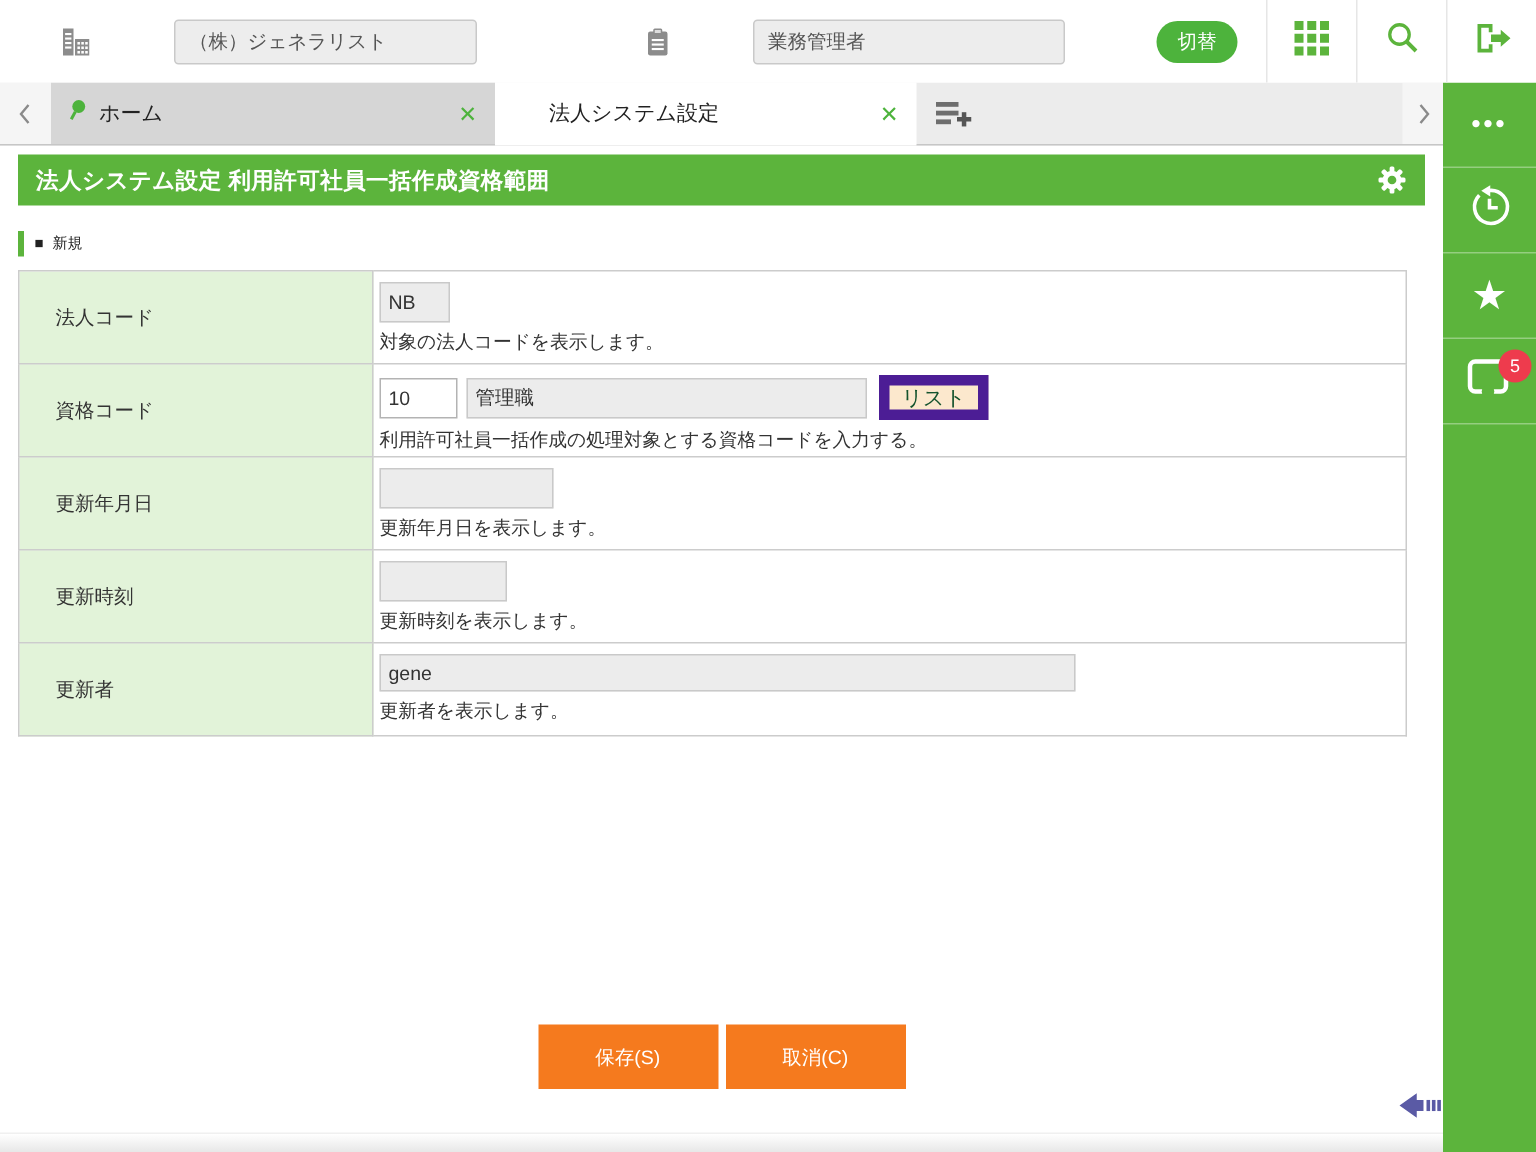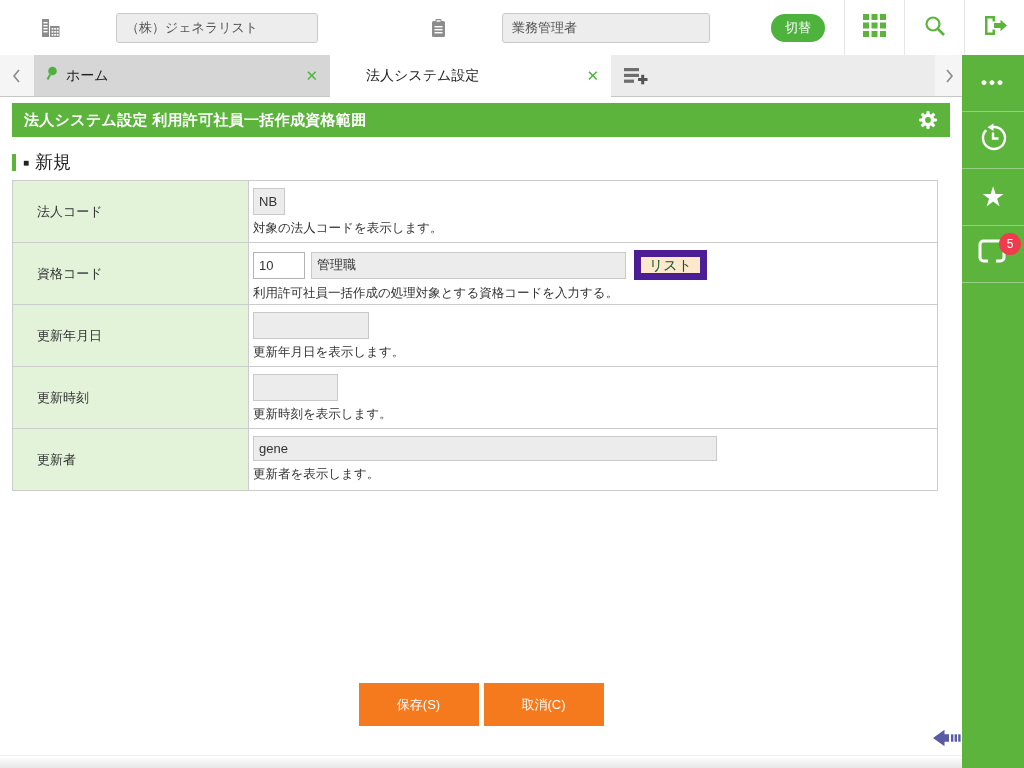--- a/index.html
+++ b/index.html
@@ -39,34 +39,34 @@
   .tab-filler { flex:1; }
 
   
   .content { padding:0 12px; }
   .page-header { margin-top:6px; height:34px; background:#5cb43c; display:flex; align-items:center; padding:0 12px; }
   .page-title { color:#fff; font-size:15px; font-weight:bold; letter-spacing:.3px; }
   .ph-spacer { flex:1; }
   .section-row { margin-top:16px; height:18px; display:flex; align-items:center; }
   .section-bar { width:4px; height:17px; background:#5cb43c; margin-right:7px; }
   .section-marker { font-size:10px; color:#222; margin-right:6px; }
-  .section-title { font-size:18px; color:#222; }
+  .section-title { font-size:10px; color:#222; }
 
   
   table.form { margin-top:9px; width:926px; border-collapse:collapse; }
   table.form td { border:1px solid #ccc; height:62px; }
   td.lbl { width:236px; background:#e2f3d9; padding-left:24px; font-size:13px; color:#333; vertical-align:middle; }
   td.val { vertical-align:top; padding:7px 10px 0 4px; }
   .field-line { display:flex; align-items:center; }
   .inp { height:27px; border:1px solid #c9c9c9; background:#ececec; font-size:13px; color:#333;
          padding:0 5px; font-family:inherit; }
   .inp.editable { background:#fff; border-color:#b3b3b3; }
-  .w-code-ro { width:32px; }
+  .w-code-ro { width:47px; }
   .w-code { width:52px; margin-right:6px; }
-  .w-name { width:315px; }
+  .w-name { width:267px; }
   .w-date { width:116px; }
   .w-time { width:85px; }
   .w-user { width:464px; height:25px; }
   .list-btn { margin-left:8px; height:30px; padding:0 8px; background:#fce8cd; border:7px solid #4c1d95;
               font-size:14px; color:#14532d; font-family:Liberation Sans, sans-serif; cursor:pointer; }
   .hint { margin-top:5px; font-size:12.5px; color:#333; }
 
   
   .actions { margin-top:192px; display:flex; justify-content:center; gap:5px; }
   .act-btn { width:120px; height:43px; background:#f57a1e; color:#fff; border:none; font-size:13px;

